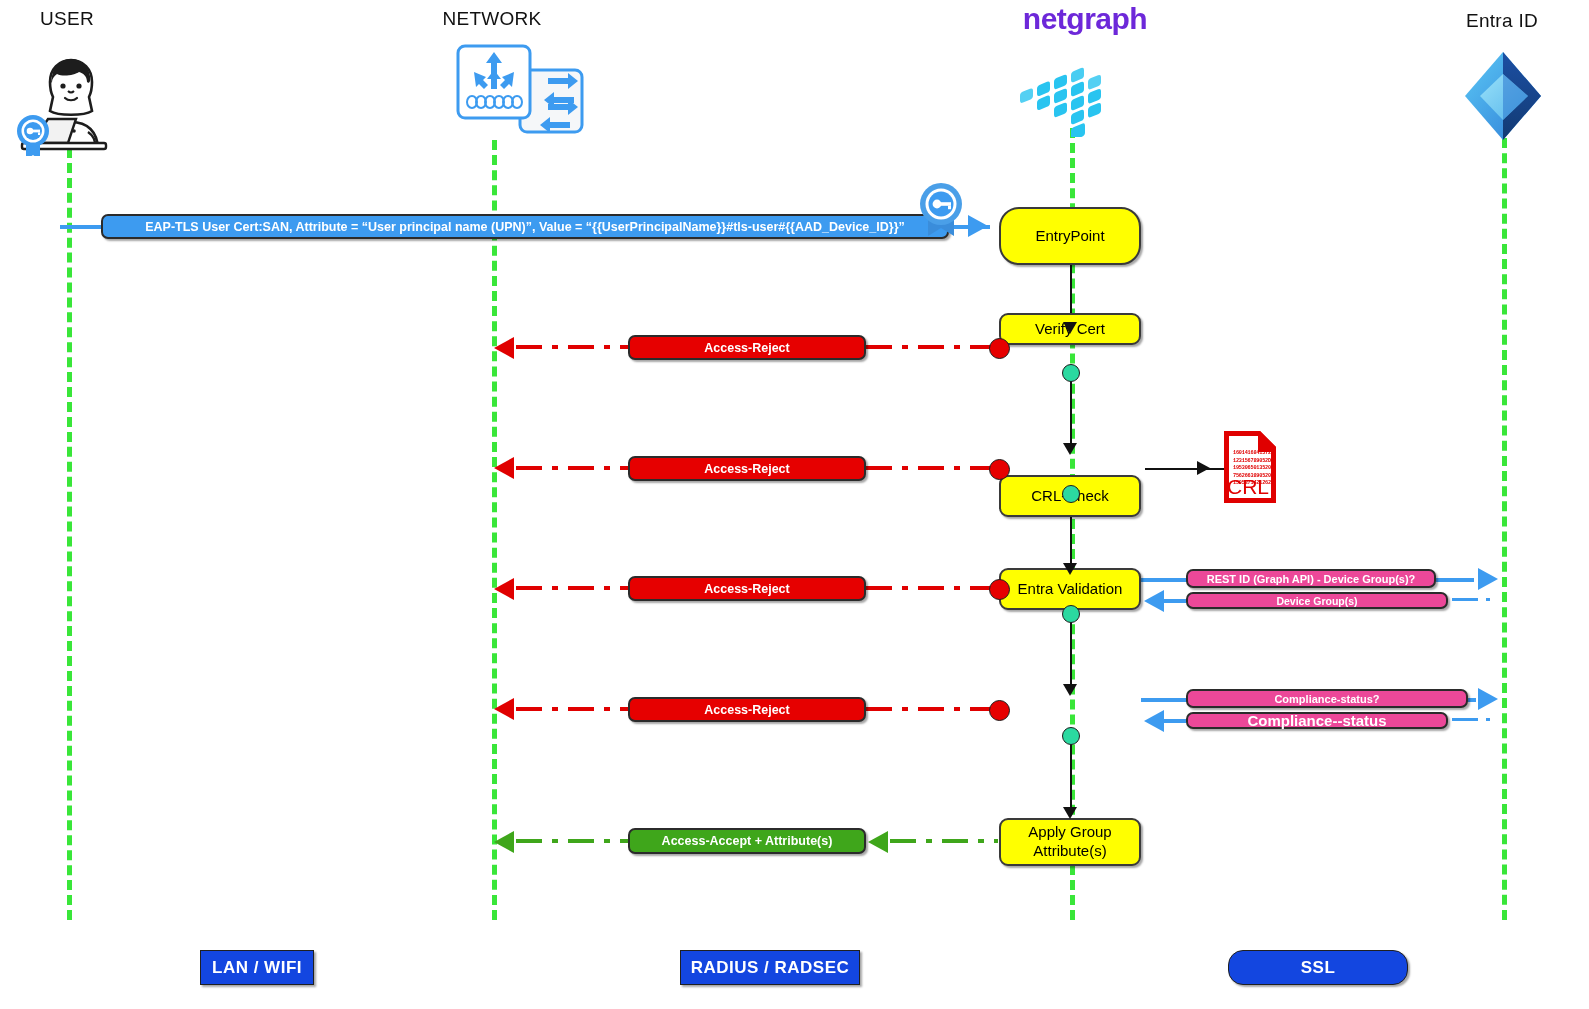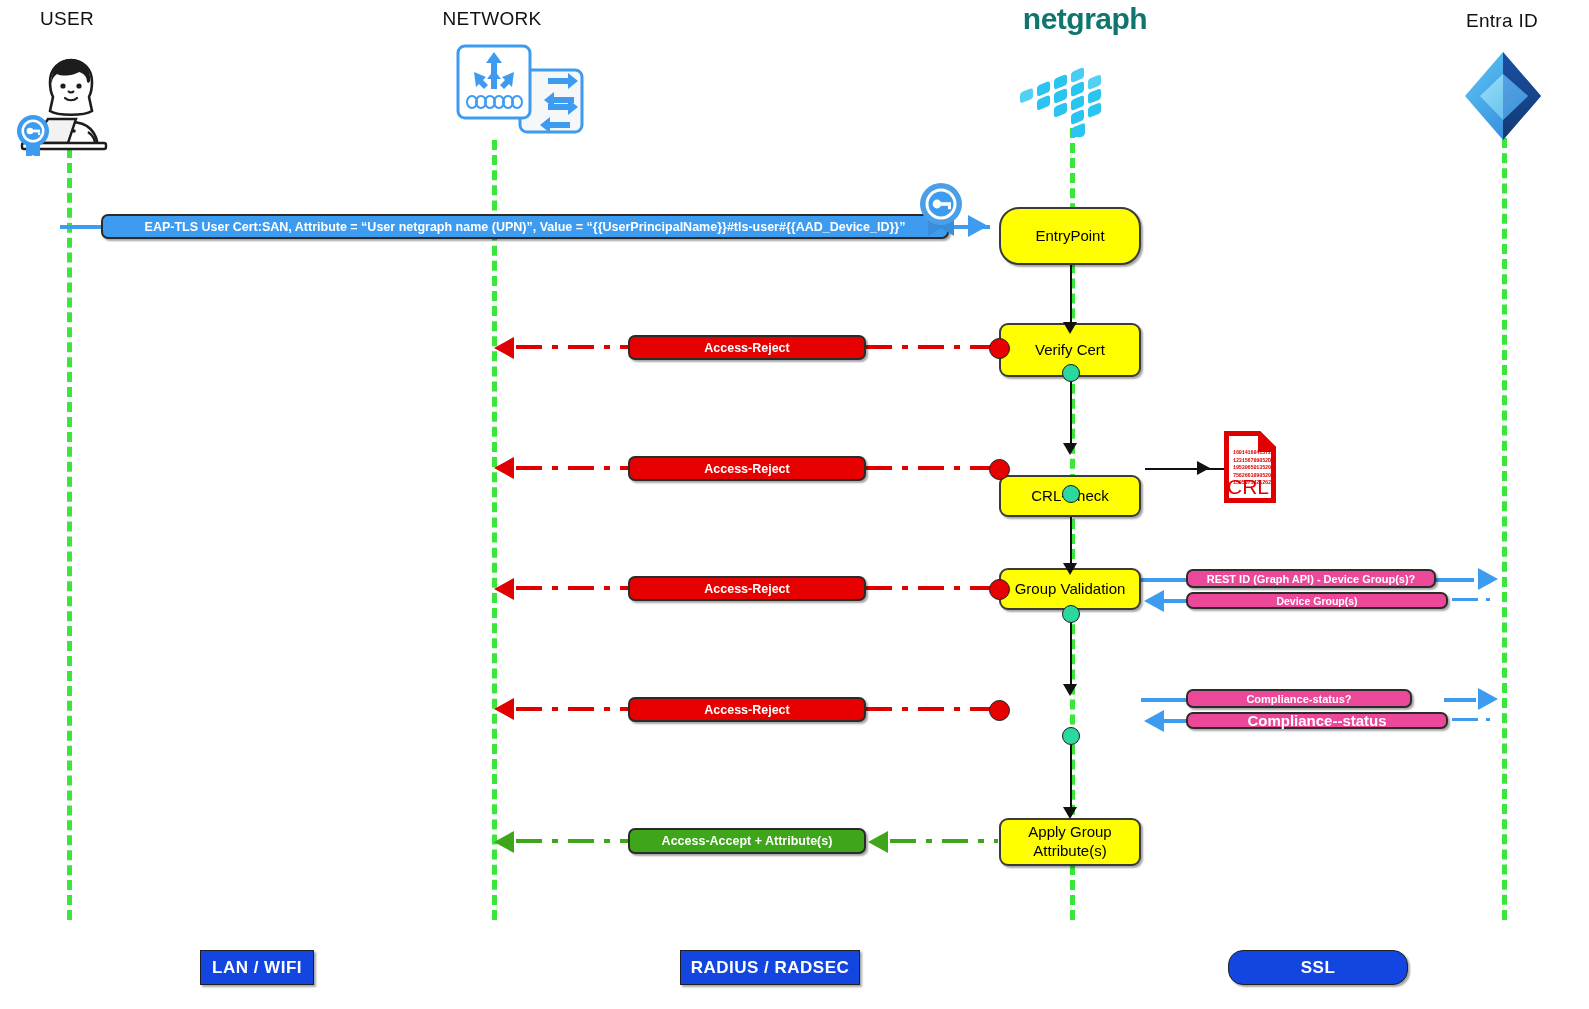--- a/index.html
+++ b/index.html
@@ -74,21 +74,21 @@
 
   
   .crl{position:absolute;z-index:6;}
   .crl .crltxt{position:absolute;left:12px;top:22px;width:46px;
        font-family:"Liberation Mono",monospace;font-size:5.2px;color:#E00000;
        line-height:1.45;font-weight:bold;letter-spacing:-.2px;}
   .crl .crllabel{position:absolute;left:0;right:4px;bottom:7px;text-align:center;
        color:#E00000;font-weight:normal;font-size:21px;font-family:"Liberation Sans",sans-serif;}
 
   
-  .netgraph-word{position:absolute;font-size:30px;font-weight:bold;color:#0f766e;
+  .netgraph-word{position:absolute;font-size:30px;font-weight:bold;color:#6d28d9;
                  letter-spacing:-.5px;}
 </style>
 </head>
 <body>
 
 <div id="stage">
 
   <div class="col-title" style="left:7px;top:8px;width:120px;">USER</div>
   <div class="col-title" style="left:432px;top:8px;width:120px;">NETWORK</div>
   <div class="netgraph-word" style="left:1005px;top:2px;width:160px;text-align:center;">netgraph</div>
@@ -207,43 +207,43 @@
   <div class="vline" style="left:1070px;top:490px;height:76px;border-left:2px solid #111;"></div>
   <div class="arrow down-black" style="left:1063px;top:563px;"></div>
 
   <div class="vline" style="left:1070px;top:611px;height:76px;border-left:2px solid #111;"></div>
   <div class="arrow down-black" style="left:1063px;top:684px;"></div>
 
   <div class="vline" style="left:1070px;top:732px;height:78px;border-left:2px solid #111;"></div>
   <div class="arrow down-black" style="left:1063px;top:807px;"></div>
 
   <div class="hline solidblue" style="left:60px;top:225px;width:42px;"></div>
-  <div class="msgbar blue" style="left:101px;top:214px;width:848px;height:25px;">EAP-TLS User Cert:SAN, Attribute = “User netgraph name (UPN)”, Value = “{{UserPrincipalName}}#tls-user#{{AAD_Device_ID}}”</div>
+  <div class="msgbar blue" style="left:101px;top:214px;width:848px;height:25px;">EAP-TLS User Cert:SAN, Attribute = “User principal name (UPN)”, Value = “{{UserPrincipalName}}#tls-user#{{AAD_Device_ID}}”</div>
   <div class="hline solidblue" style="left:948px;top:225px;width:42px;"></div>
   <div class="arrow right-blue" style="left:968px;top:215px;"></div>
 
   <div class="abs" style="left:915px;top:182px;width:52px;height:54px;z-index:9;">
     <svg width="52" height="54" viewBox="0 0 52 54">
       <path d="M13 30l13 9 13-9v24l-13-8-13 8z" fill="#3a8ddb"></path>
       <circle cx="26" cy="22" r="21" fill="#4a9fe8"></circle>
       <circle cx="26" cy="22" r="15.5" fill="#fff"></circle>
       <circle cx="26" cy="22" r="12.5" fill="#3d9bf0"></circle>
       <circle cx="22" cy="22" r="4.4" fill="#fff"></circle>
       <rect x="25" y="20.2" width="11" height="3.6" fill="#fff"></rect>
       <rect x="33" y="23.8" width="3" height="3.4" fill="#fff"></rect>
     </svg>
   </div>
 
   <div class="pbox" style="left:999px;top:207px;width:142px;height:58px;border-radius:20px;">EntryPoint</div>
 
-  <div class="pbox" style="left:999px;top:323px;width:142px;height:54px;">Verify Cert</div>
+  <div class="pbox" style="left:999px;top:313px;width:142px;height:32px;">Verify Cert</div>
 
   <div class="pbox" style="left:999px;top:448px;width:142px;height:42px;margin-top:27px;">CRL-Check</div>
 
-  <div class="pbox" style="left:999px;top:568px;width:142px;height:42px;">Group Validation</div>
+  <div class="pbox" style="left:999px;top:568px;width:142px;height:42px;">Entra Validation</div>
 
 
   <div class="pbox" style="left:999px;top:818px;width:142px;height:48px;flex-direction:column;">
     <span>Apply Group</span>
     <span>Attribute(s)</span>
   </div>
 
   <div class="dot red" style="left:989px;top:338px;width:19px;height:19px;"></div>
   <div class="dot teal" style="left:1062px;top:364px;width:16px;height:16px;"></div>
 
@@ -298,21 +298,21 @@
   <div class="msgbar blue-lite" style="left:1186px;top:569px;width:250px;height:19px;font-size:11px;">REST ID (Graph API) - Device Group(s)?</div>
   <div class="hline solidblue" style="left:1436px;top:578px;width:38px;"></div>
   <div class="arrow right-blue" style="left:1478px;top:568px;"></div>
 
   <div class="arrow left-blue" style="left:1144px;top:590px;"></div>
   <div class="hline solidblue" style="left:1164px;top:599px;width:22px;"></div>
   <div class="msgbar blue-lite" style="left:1186px;top:592px;width:262px;height:17px;font-size:10.5px;">Device Group(s)</div>
   <div class="dashdot-blue" style="left:1452px;top:598px;width:48px;height:3px;"></div>
 
   <div class="hline solidblue" style="left:1141px;top:698px;width:46px;"></div>
-  <div class="msgbar blue-lite" style="left:1186px;top:689px;width:226px;height:19px;font-size:11px;">Compliance-status?</div>
+  <div class="msgbar blue-lite" style="left:1186px;top:689px;width:282px;height:19px;font-size:11px;">Compliance-status?</div>
   <div class="hline solidblue" style="left:1444px;top:698px;width:32px;"></div>
   <div class="arrow right-blue" style="left:1478px;top:688px;"></div>
 
   <div class="arrow left-blue" style="left:1144px;top:710px;"></div>
   <div class="hline solidblue" style="left:1164px;top:719px;width:22px;"></div>
   <div class="msgbar blue-lite" style="left:1186px;top:712px;width:262px;height:17px;font-size:15px;">Compliance--status</div>
   <div class="dashdot-blue" style="left:1452px;top:718px;width:48px;height:3px;"></div>
 
   <div class="arrow left-green" style="left:494px;top:831px;"></div>
   <div class="dashdot-green" style="left:516px;top:839px;width:112px;"></div>

